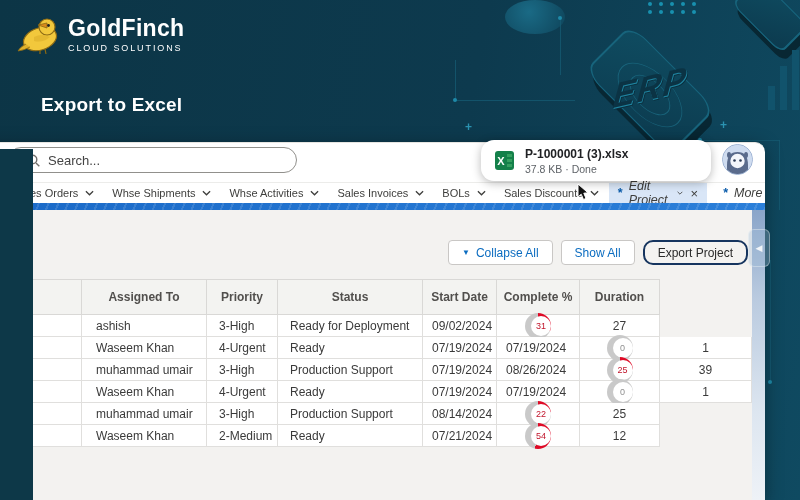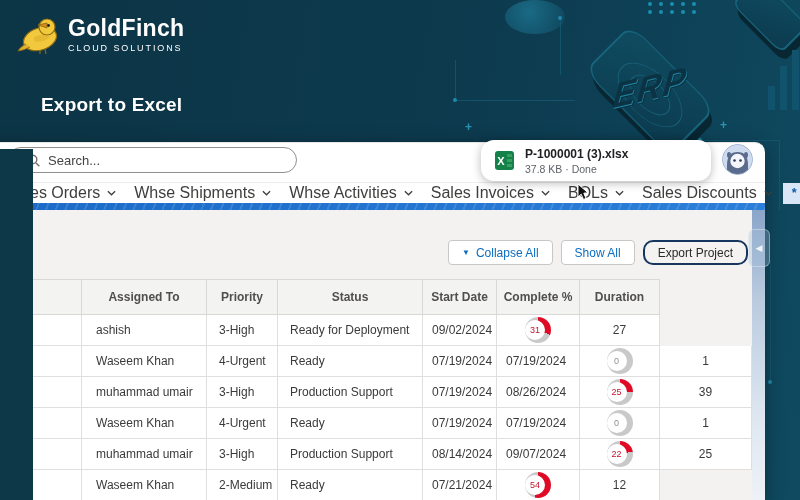--- a/index.html
+++ b/index.html
@@ -47,21 +47,21 @@
   #search-box svg { margin-left:18px; }
   #search-ph { font-size:13px; color:#444; margin-left:8px; }
   #hdr-fragment { left:702px; top:150px; font-size:13px; font-weight:bold; color:#333; z-index:3; }
   #avatar { left:722px; top:144px; width:31px; height:31px; border-radius:50%; z-index:4; overflow:hidden;
             border:1px solid #9fb4d4; background:#cfdcf0; }
 
   
   #nav-row { left:-30px; top:182px; width:795px; height:21px; display:flex; align-items:center;
              padding-left:60px; z-index:2; border-top:1px solid #ececea; background:#fff; }
   #plain-tabs { display:flex; align-items:center; gap:18px; }
-  .tab { display:flex; align-items:center; gap:7px; font-size:16px; color:#3e3e3c; white-space:nowrap; cursor:pointer; }
+  .tab { display:flex; align-items:center; gap:7px; font-size:11px; color:#3e3e3c; white-space:nowrap; cursor:pointer; }
   .chev { width:9px; height:6px; }
   .tab-active { display:flex; align-items:center; gap:6px; background:#d9e6f7; height:21px;
                 padding:0 9px; margin-left:10px; font-size:12.5px; font-style:italic; color:#3e3e3c; }
   .dirty { color:#0b5cab; font-style:normal; font-weight:bold; }
   .tab-close { font-size:13px; color:#3e3e3c; font-style:normal; margin-left:2px; }
   #tab-more { display:flex; align-items:center; gap:6px; margin-left:16px; font-size:12.5px;
               font-style:italic; color:#3e3e3c; }
   .caret-dn { font-size:8px; color:#514f4d; font-style:normal; }
   #pencil { margin-left:auto; margin-right:44px; }
 
@@ -79,29 +79,29 @@
   .btn .caret-dn { color:#0b6cc0; }
   #btn-export { background:#f4f3f1; border:2px solid #16355f; border-radius:10px; color:#2a2a2a; }
 
   
   #grid { left:33px; top:279px; width:719px; z-index:3; font-size:12px; color:#3a3a3a;
           --cols:49px 125px 71px 145px 74px 83px 80px 92px; }
   .grow { display:grid; grid-template-columns:var(--cols); }
   .hcell { height:36px; background:#f3f3f1; border-right:1px solid #d9d8d6; border-bottom:1px solid #d9d8d6;
            border-top:1px solid #d9d8d6; display:flex; align-items:center; justify-content:center;
            font-weight:bold; color:#514f4d; }
-  .cell { height:31px; background:#fff; border-right:1px solid #e0dfdd; border-bottom:1px solid #e0dfdd;
+  .cell { height:22px; background:#fff; border-right:1px solid #e0dfdd; border-bottom:1px solid #e0dfdd;
           display:flex; align-items:center; }
   .cell.pad14 { padding-left:14px; }
   .cell.pad12 { padding-left:12px; }
   .cell.pad8  { padding-left:9px; }
   .cell.ctr   { justify-content:center; }
   .ring { width:26px; height:26px; border-radius:50%;
           background:conic-gradient(#de0a26 calc(var(--p,0)*1%), #c9c9c9 0);
-          display:flex; align-items:center; justify-content:flex-start; }
+          display:flex; align-items:center; justify-content:flex-end; }
   .ring-inner { width:20px; height:20px; border-radius:50%; background:#fff;
                 display:flex; align-items:center; justify-content:center; }
   .ring-num { font-size:9px; color:#c1152b; }
   .ring.zero .ring-num { color:#8f8f8f; }
 
   
   #scroll-strip { left:752px; top:210px; width:13px; height:290px; z-index:5;
                   background:linear-gradient(180deg,#8aa5c9 0%,#b9cadf 30%,#dde6f0 70%,#eef2f7 100%); }
   #playback-chip { left:748px; top:229px; width:22px; height:38px; border-radius:6px; z-index:7;
                    background:rgba(160,190,215,.35); border:1px solid rgba(255,255,255,.35);
@@ -353,21 +353,20 @@
     </div>
     <div class="cell ctr">1</div>
   </div>
 
   <div class="grow">
     <div class="cell"></div>
     <div class="cell pad14">muhammad umair</div>
     <div class="cell pad12">3-High</div>
     <div class="cell pad12">Production Support</div>
     <div class="cell pad8">08/14/2024</div>
-    <div class="cell pad8">09/07/2024</div>
     <div class="cell ctr">
       <div class="ring" style="--p: 22;">
         <div class="ring-inner">
                 <span class="ring-num">22</span>
               </div>
       </div>
     </div>
     <div class="cell ctr">25</div>
   </div>
 

